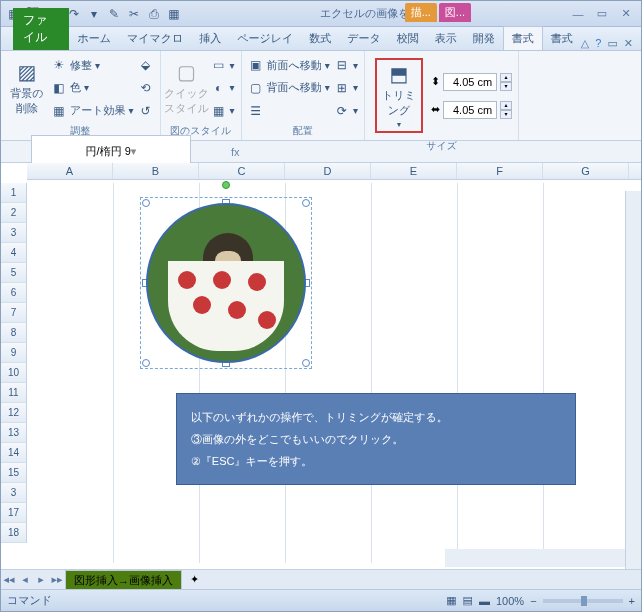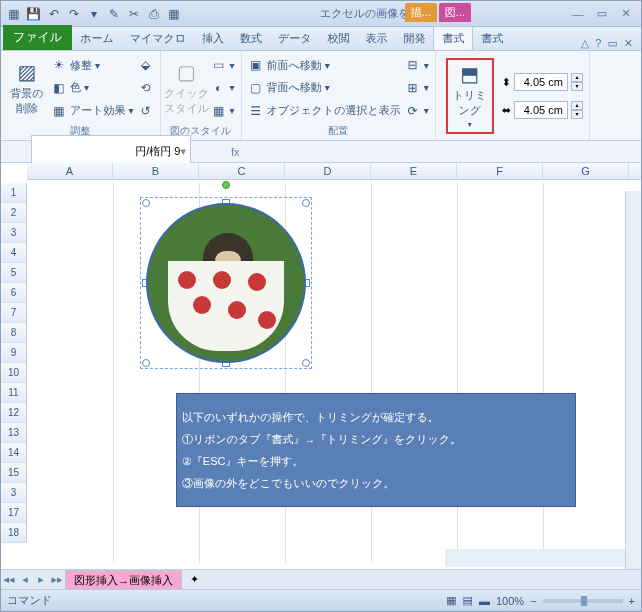--- a/index.html
+++ b/index.html
@@ -5,62 +5,62 @@
 *{box-sizing:border-box;margin:0;padding:0;font-family:"Meiryo UI","MS PGothic",sans-serif;font-size:11px}
 body{width:642px;height:612px;background:#fff;overflow:hidden;position:relative;border:1px solid #8ba0bc}
 .qat{height:26px;background:linear-gradient(#dbe6f4,#c9d8ee);display:flex;align-items:center;padding:0 4px;gap:2px;border-bottom:1px solid #a9bdd8}
 .qat .ico{width:18px;height:18px;display:flex;align-items:center;justify-content:center;font-size:12px;color:#3b5a82}
 .qat .title{flex:1;text-align:center;color:#4a6a92;font-size:11px;white-space:nowrap;overflow:hidden}
 .qat .winbtn{width:22px;height:16px;display:flex;align-items:center;justify-content:center;color:#5a7aa2}
 .ctxtab{position:absolute;top:2px;right:170px;display:flex;gap:2px}
 .ctxtab .t{padding:2px 6px;font-size:11px;color:#fff;border-radius:2px 2px 0 0}
 .ctxtab .t1{background:#e49a3b}
 .ctxtab .t2{background:#c94f9b}
-.tabs{height:24px;background:linear-gradient(#e8f0fa,#d6e3f3);display:flex;align-items:flex-end;padding-left:2px;border-bottom:1px solid #b8c8de}
+.tabs{height:24px;background:linear-gradient(#e8f0fa,#d6e3f3);display:flex;align-items:flex-end;padding-left:12px;border-bottom:1px solid #b8c8de}
 .tabs .file{background:#2a8a2a;color:#fff;padding:4px 10px;font-size:12px}
 .tabs .tab{padding:4px 8px;color:#3a5a82;font-size:11px;white-space:nowrap}
 .tabs .tab.active{background:#f2f6fb;border:1px solid #b8c8de;border-bottom:none}
 .tabs .help{margin-left:auto;display:flex;gap:6px;padding-right:8px;color:#5a7aa2}
 .ribbon{height:90px;background:#f2f6fb;border-bottom:1px solid #c2d0e2;display:flex}
 .group{border-right:1px solid #d4dfed;padding:3px 6px 2px;display:flex;flex-direction:column}
 .group .body{flex:1;display:flex;gap:4px}
 .group .lbl{text-align:center;color:#5a7aa2;font-size:10px;padding-top:2px}
 .bigbtn{width:40px;display:flex;flex-direction:column;align-items:center;justify-content:center;gap:2px;color:#3a5a82;font-size:10px;text-align:center}
 .bigbtn .i{font-size:20px}
 .smallrow{display:flex;align-items:center;gap:3px;color:#3a5a82;font-size:10px;white-space:nowrap;height:20px}
 .smallrow .i{width:16px;text-align:center;font-size:12px}
 .col{display:flex;flex-direction:column;justify-content:space-around}
 .trim{border:2px solid #d23b3b;padding:2px;margin:4px}
 .sizebox{display:flex;align-items:center;gap:3px;height:22px}
 .sizebox input{width:54px;height:18px;border:1px solid #abc;font-size:11px;text-align:right;padding-right:4px}
 .spinner{width:12px;display:flex;flex-direction:column}
 .spinner div{height:9px;border:1px solid #abc;background:#eef;font-size:6px;text-align:center;line-height:6px}
 .fxbar{height:22px;background:#eef3fa;border-bottom:1px solid #c2d0e2;display:flex;align-items:center}
-.namebox{width:160px;height:18px;border:1px solid #b8c8de;background:#fff;margin-left:30px;padding:16px 4px;display:flex;align-items:center;justify-content:flex-end}
+.namebox{width:160px;height:18px;border:1px solid #b8c8de;background:#fff;margin-left:30px;padding:16px 4px;display:flex;align-items:center;justify-content:center}
 .fxlbl{margin-left:40px;color:#6a86a8}
 .sheet{position:relative;height:400px;overflow:hidden}
 .colhdr{display:flex;margin-left:26px;background:linear-gradient(#f5f8fc,#e2ebf5);border-bottom:1px solid #c2d0e2}
 .colhdr div{width:86px;text-align:center;border-right:1px solid #d4dfed;color:#3a5a82;padding:2px 0}
 .rows{position:absolute;top:20px;left:0}
 .rowhdr{width:26px;height:20px;background:linear-gradient(#f5f8fc,#e2ebf5);border-right:1px solid #c2d0e2;border-bottom:1px solid #d4dfed;text-align:center;color:#3a5a82;font-size:10px;line-height:20px}
 .grid{position:absolute;top:20px;left:26px;right:0;bottom:0}
 .grid .vline{position:absolute;top:0;bottom:0;width:1px;background:#d9e2ec}
 .shape{position:absolute;left:145px;top:40px;width:160px;height:160px}
 .shape .sel{position:absolute;inset:-6px;border:1px dashed #7aa7d8}
 .handle{position:absolute;width:8px;height:8px;background:#fff;border:1px solid #5a8ac8;border-radius:50%}
 .h-tl{top:-4px;left:-4px}.h-tr{top:-4px;right:-4px}.h-bl{bottom:-4px;left:-4px}.h-br{bottom:-4px;right:-4px}
 .h-t{top:-4px;left:calc(50% - 4px);border-radius:0}.h-b{bottom:-4px;left:calc(50% - 4px);border-radius:0}
 .h-l{left:-4px;top:calc(50% - 4px);border-radius:0}.h-r{right:-4px;top:calc(50% - 4px);border-radius:0}
 .rot{position:absolute;top:-22px;left:calc(50% - 4px);width:8px;height:8px;background:#6c6;border:1px solid #393;border-radius:50%}
 .circle{width:100%;height:100%;border-radius:50%;border:2px solid #3a6aaa;overflow:hidden;position:relative;background:#4a7a3a}
 .cup{position:absolute;bottom:10px;left:20px;right:20px;height:90px;background:#f5f5f0;border-radius:0 0 50px 50px}
 .dot{position:absolute;width:18px;height:18px;background:#c83838;border-radius:50%}
 .puppy{position:absolute;top:28px;left:55px;width:50px;height:50px;background:#3a3428;border-radius:50% 50% 40% 40%}
 .puppy::before{content:"";position:absolute;top:18px;left:12px;width:26px;height:24px;background:#d8c8a8;border-radius:40%}
-.callout{position:absolute;left:175px;top:230px;width:400px;background:#5a7fb5;border:1px solid #3a5f95;color:#fff;padding:12px 5px;font-size:13px;line-height:2}
+.callout{position:absolute;left:175px;top:230px;width:400px;background:#5a7fb5;border:1px solid #3a5f95;color:#fff;padding:12px 14px;font-size:13px;line-height:2}
 .sheettabs{position:absolute;bottom:22px;left:0;right:0;height:20px;background:#e2ebf5;display:flex;align-items:center;border-top:1px solid #c2d0e2;font-size:10px}
 .sheettabs .nav{width:16px;text-align:center;color:#5a7aa2}
 .sheettabs .st{padding:2px 8px;background:#fff;border:1px solid #b8c8de;border-bottom:none;margin-right:2px}
 .status{position:absolute;bottom:0;left:0;right:0;height:22px;background:linear-gradient(#dce8f6,#c8d8ec);display:flex;align-items:center;padding:4px 6px;color:#3a5a82;font-size:10px;border-top:1px solid #b8c8de}
 .status .zoom{margin-left:auto;display:flex;align-items:center;gap:6px}
 .zslider{width:80px;height:4px;background:#b8c8de;position:relative}
 .zslider .thumb{position:absolute;left:38px;top:-3px;width:6px;height:10px;background:#7a9ac2}
 .scrollbar-v{position:absolute;right:0;top:190px;bottom:42px;width:16px;background:#e8eef6;border-left:1px solid #c2d0e2}
 .scrollbar-h{position:absolute;bottom:22px;right:16px;width:180px;height:18px;background:#e8eef6}
 </style>
@@ -85,20 +85,21 @@
   <span class="winbtn">—</span>
   <span class="winbtn">▭</span>
   <span class="winbtn">✕</span>
 </div>
 
 <div class="tabs">
   <div class="file">ファイル</div>
   <div class="tab">ホーム</div>
   <div class="tab">マイマクロ</div>
   <div class="tab">挿入</div>
+  <div class="tab">ページレイ</div>
   <div class="tab">数式</div>
   <div class="tab">データ</div>
   <div class="tab">校閲</div>
   <div class="tab">表示</div>
   <div class="tab">開発</div>
   <div class="tab active">書式</div>
   <div class="tab">書式</div>
   <div class="help">
     <span>△</span>
     <span style="color:#3a7aca">?</span>
@@ -149,21 +150,20 @@
     </div>
     <div class="lbl">図のスタイル</div>
   </div>
   <div class="group">
     <div class="body">
       <div class="col">
         <div class="smallrow"><span class="i">▣</span><span>前面へ移動</span> ▾</div>
         <div class="smallrow"><span class="i">▢</span><span>背面へ移動</span> ▾</div>
         <div class="smallrow">
             <span class="i">☰</span>
-            <span>オブジェクトの選択と表示</span>
           </div>
       </div>
       <div class="col">
         <div class="smallrow"><span class="i">⊟</span>▾</div>
         <div class="smallrow"><span class="i">⊞</span>▾</div>
         <div class="smallrow"><span class="i">⟳</span>▾</div>
       </div>
     </div>
     <div class="lbl">配置</div>
   </div>
@@ -188,20 +188,21 @@
         <div class="sizebox">
           <span>⬌</span>
           <input value="4.05 cm" style="">
           <div class="spinner">
               <div>▴</div>
               <div>▾</div>
             </div>
         </div>
       </div>
     </div>
+    <div class="lbl">サイズ</div>
   </div>
 </div>
 
 <div class="fxbar">
   <div class="namebox">
     <span>円/楕円 9</span>
       <span style="color:#888">▾</span>
   </div>
   <span class="fxlbl">fx</span>
 </div>
@@ -264,34 +265,33 @@
         <div class="dot" style="top:10px;left:45px"></div>
         <div class="dot" style="top:40px;left:60px"></div>
         <div class="dot" style="top:12px;left:80px"></div>
         <div class="dot" style="top:50px;left:90px"></div>
       </div>
     </div>
   </div>
 
   <div class="callout">
     <div>以下のいずれかの操作で、トリミングが確定する。</div>
-    <div>①リボンのタブ『書式』→『トリミング』をクリック。</div>
+    <div>③画像の外をどこでもいいのでクリック。</div>
     <div>②『ESC』キーを押す。</div>
-    <div>③画像の外をどこでもいいのでクリック。</div>
   </div>
 </div>
 
 <div class="scrollbar-v"></div>
 
 <div class="sheettabs">
   <span class="nav">◂◂</span>
   <span class="nav">◂</span>
   <span class="nav">▸</span>
   <span class="nav">▸▸</span>
-  <span class="st" style="background:#f9a8d4">図形挿入→画像挿入</span>
+  <span class="st" style="background:#4d7c0f">図形挿入→画像挿入</span>
   <span style="padding:0 6px">✦</span>
   <div class="scrollbar-h"></div>
 </div>
 
 <div class="status">
   <span>コマンド</span>
   <div class="zoom">
     <span>▦</span>
     <span>▤</span>
     <span>▬</span>

